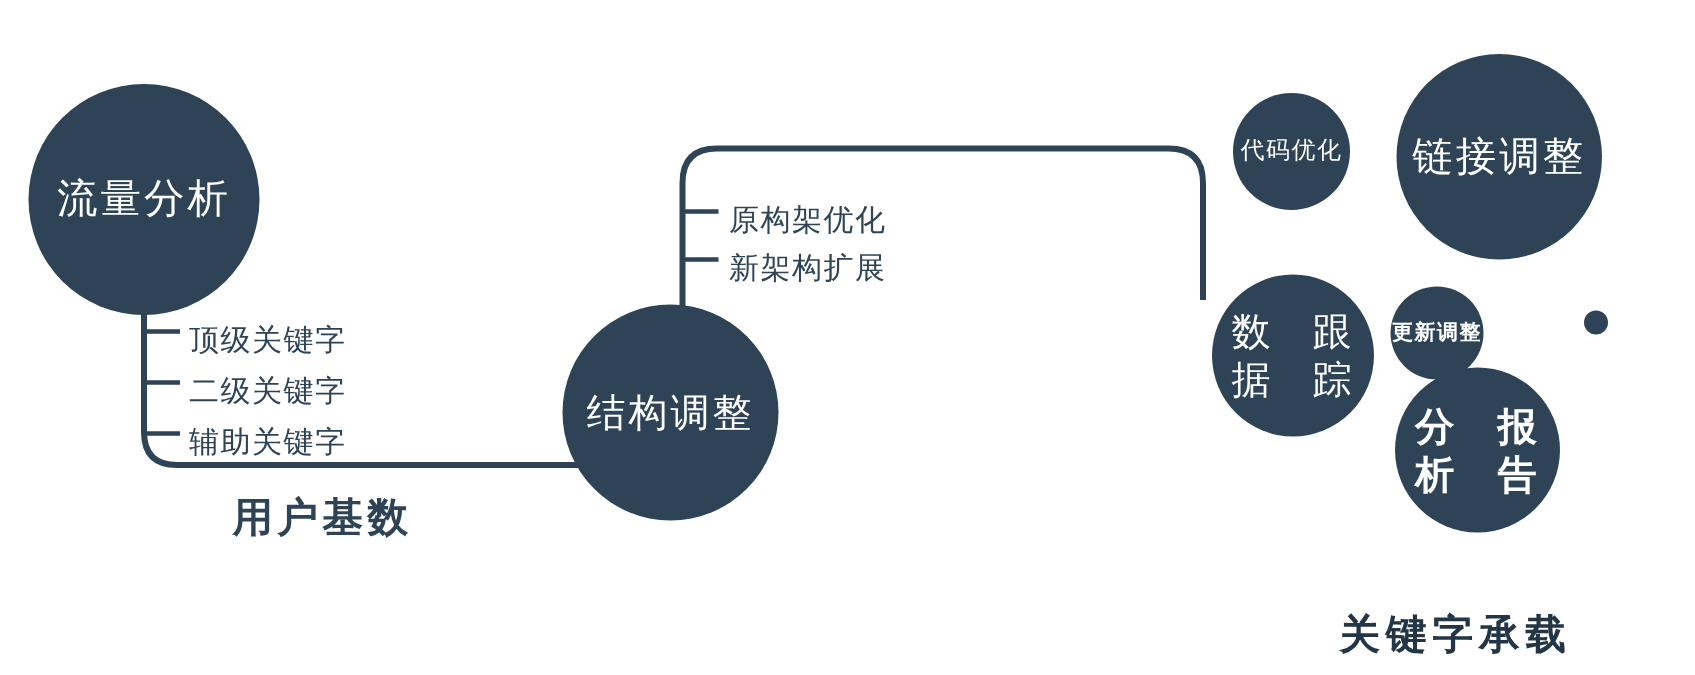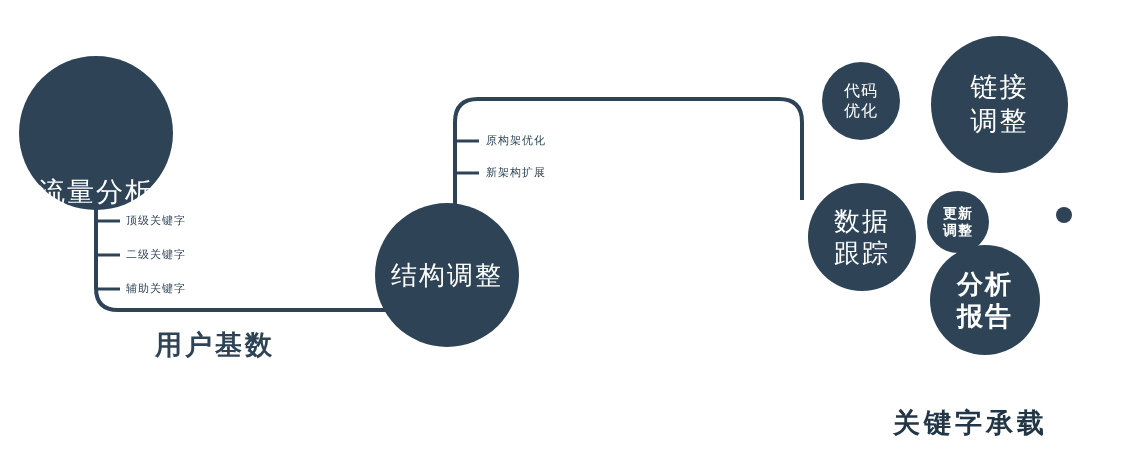--- a/index.html
+++ b/index.html
@@ -26,39 +26,39 @@
     stroke: #2e4456;
     stroke-width: 3;
     fill: none;
   }
   .circle {
     position: absolute;
     border-radius: 50%;
     background: #2e4456;
     color: #ffffff;
     display: flex;
-    flex-direction: column;
+    flex-direction: row;
     align-items: center;
     justify-content: center;
     text-align: center;
     line-height: 1.25;
     letter-spacing: 2px;
   }
   .edge-label {
     position: absolute;
     color: #2e4456;
     font-weight: bold;
     font-size: 27px;
     letter-spacing: 3px;
     white-space: nowrap;
   }
   .branch-label {
     position: absolute;
     color: #2e4456;
-    font-size: 11px;
+    font-size: 20px;
     letter-spacing: 1px;
     white-space: nowrap;
   }
   .caption {
     position: absolute;
     color: #233646;
     font-size: 27px;
     font-weight: 600;
     letter-spacing: 4px;
     white-space: nowrap;
@@ -78,21 +78,21 @@
     <path class="main" d="M96 190 L96 288 Q96 310 118 310 L410 310"></path>
     <path class="tick" d="M96 221 L120 221"></path>
     <path class="tick" d="M96 255 L120 255"></path>
     <path class="tick" d="M96 289 L120 289"></path>
 
     <path class="main" d="M455 215 L455 122 Q455 99 478 99 L779 99 Q802 99 802 122 L802 200"></path>
     <path class="tick" d="M455 141 L479 141"></path>
     <path class="tick" d="M455 173 L479 173"></path>
   </svg>
 
-  <div class="circle" style="left:19px; top:56px; width:154px; height:154px; font-size:27px;justify-content:flex-end;">
+  <div class="circle" style="left:19px; top:56px; width:154px; height:154px; font-size:27px;">
     <span>流量分析</span>
   </div>
 
   <div class="branch-label" style="left:126px; top:213px;text-align:center;">顶级关键字</div>
   <div class="branch-label" style="left:126px; top:247px;">二级关键字</div>
   <div class="branch-label" style="left:126px; top:281px;">辅助关键字</div>
 
   <div class="edge-label" style="left:155px; top:327px;">用户基数</div>
 
   <div class="circle" style="left:375px; top:203px; width:144px; height:144px; font-size:26px;text-align:right;">

